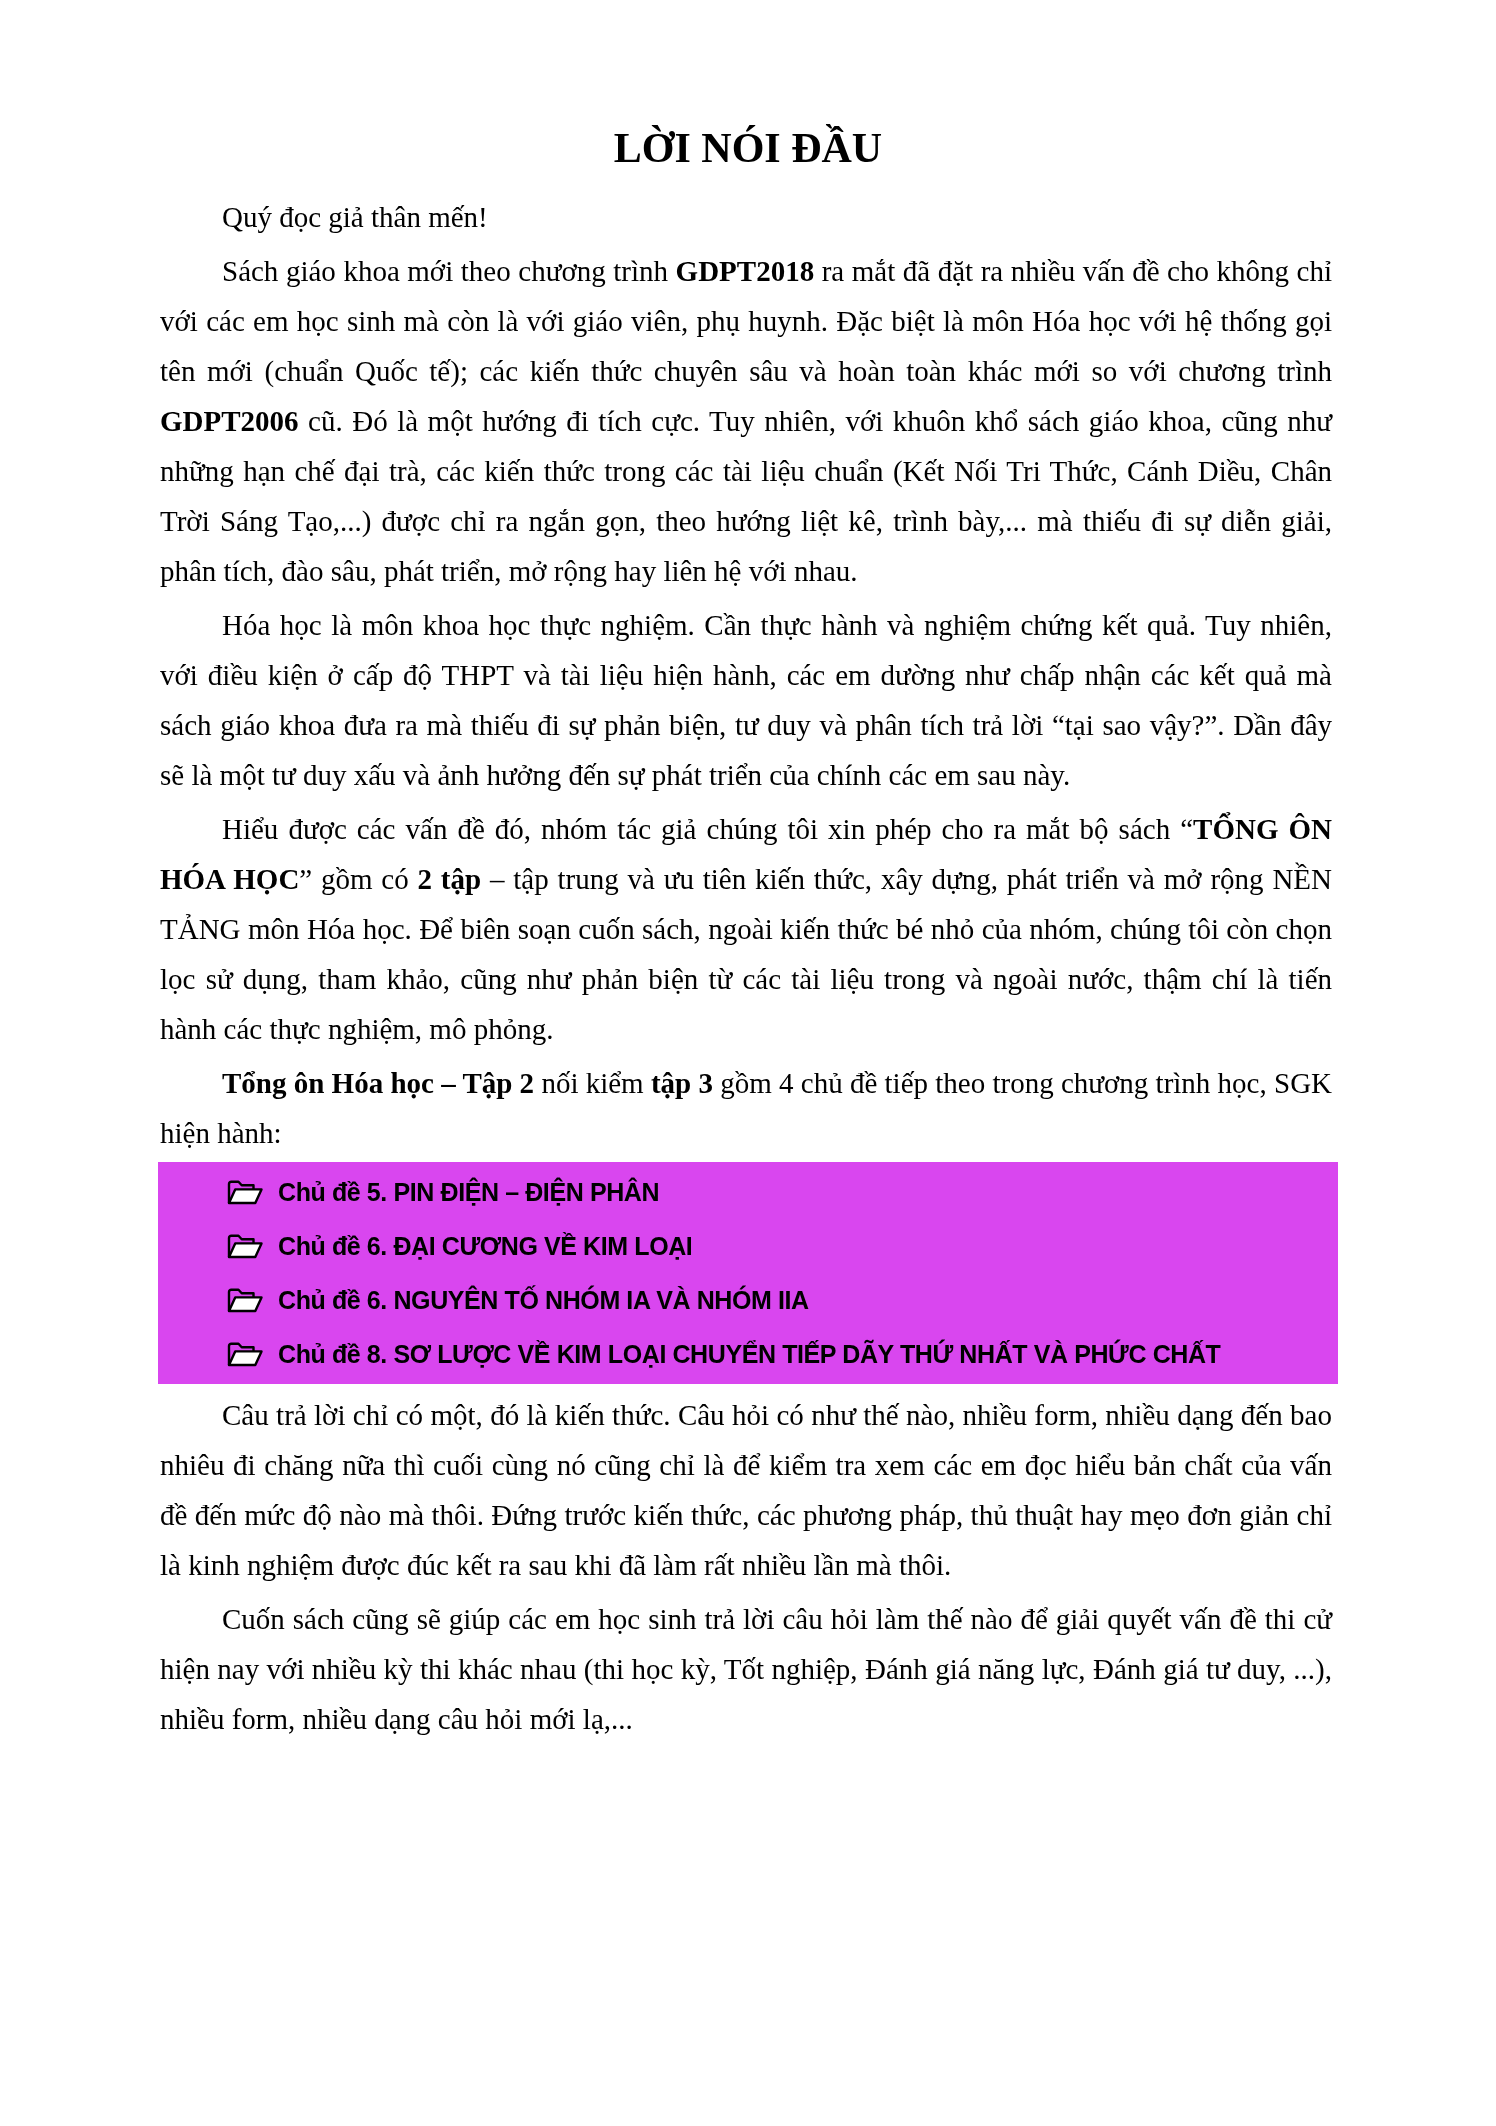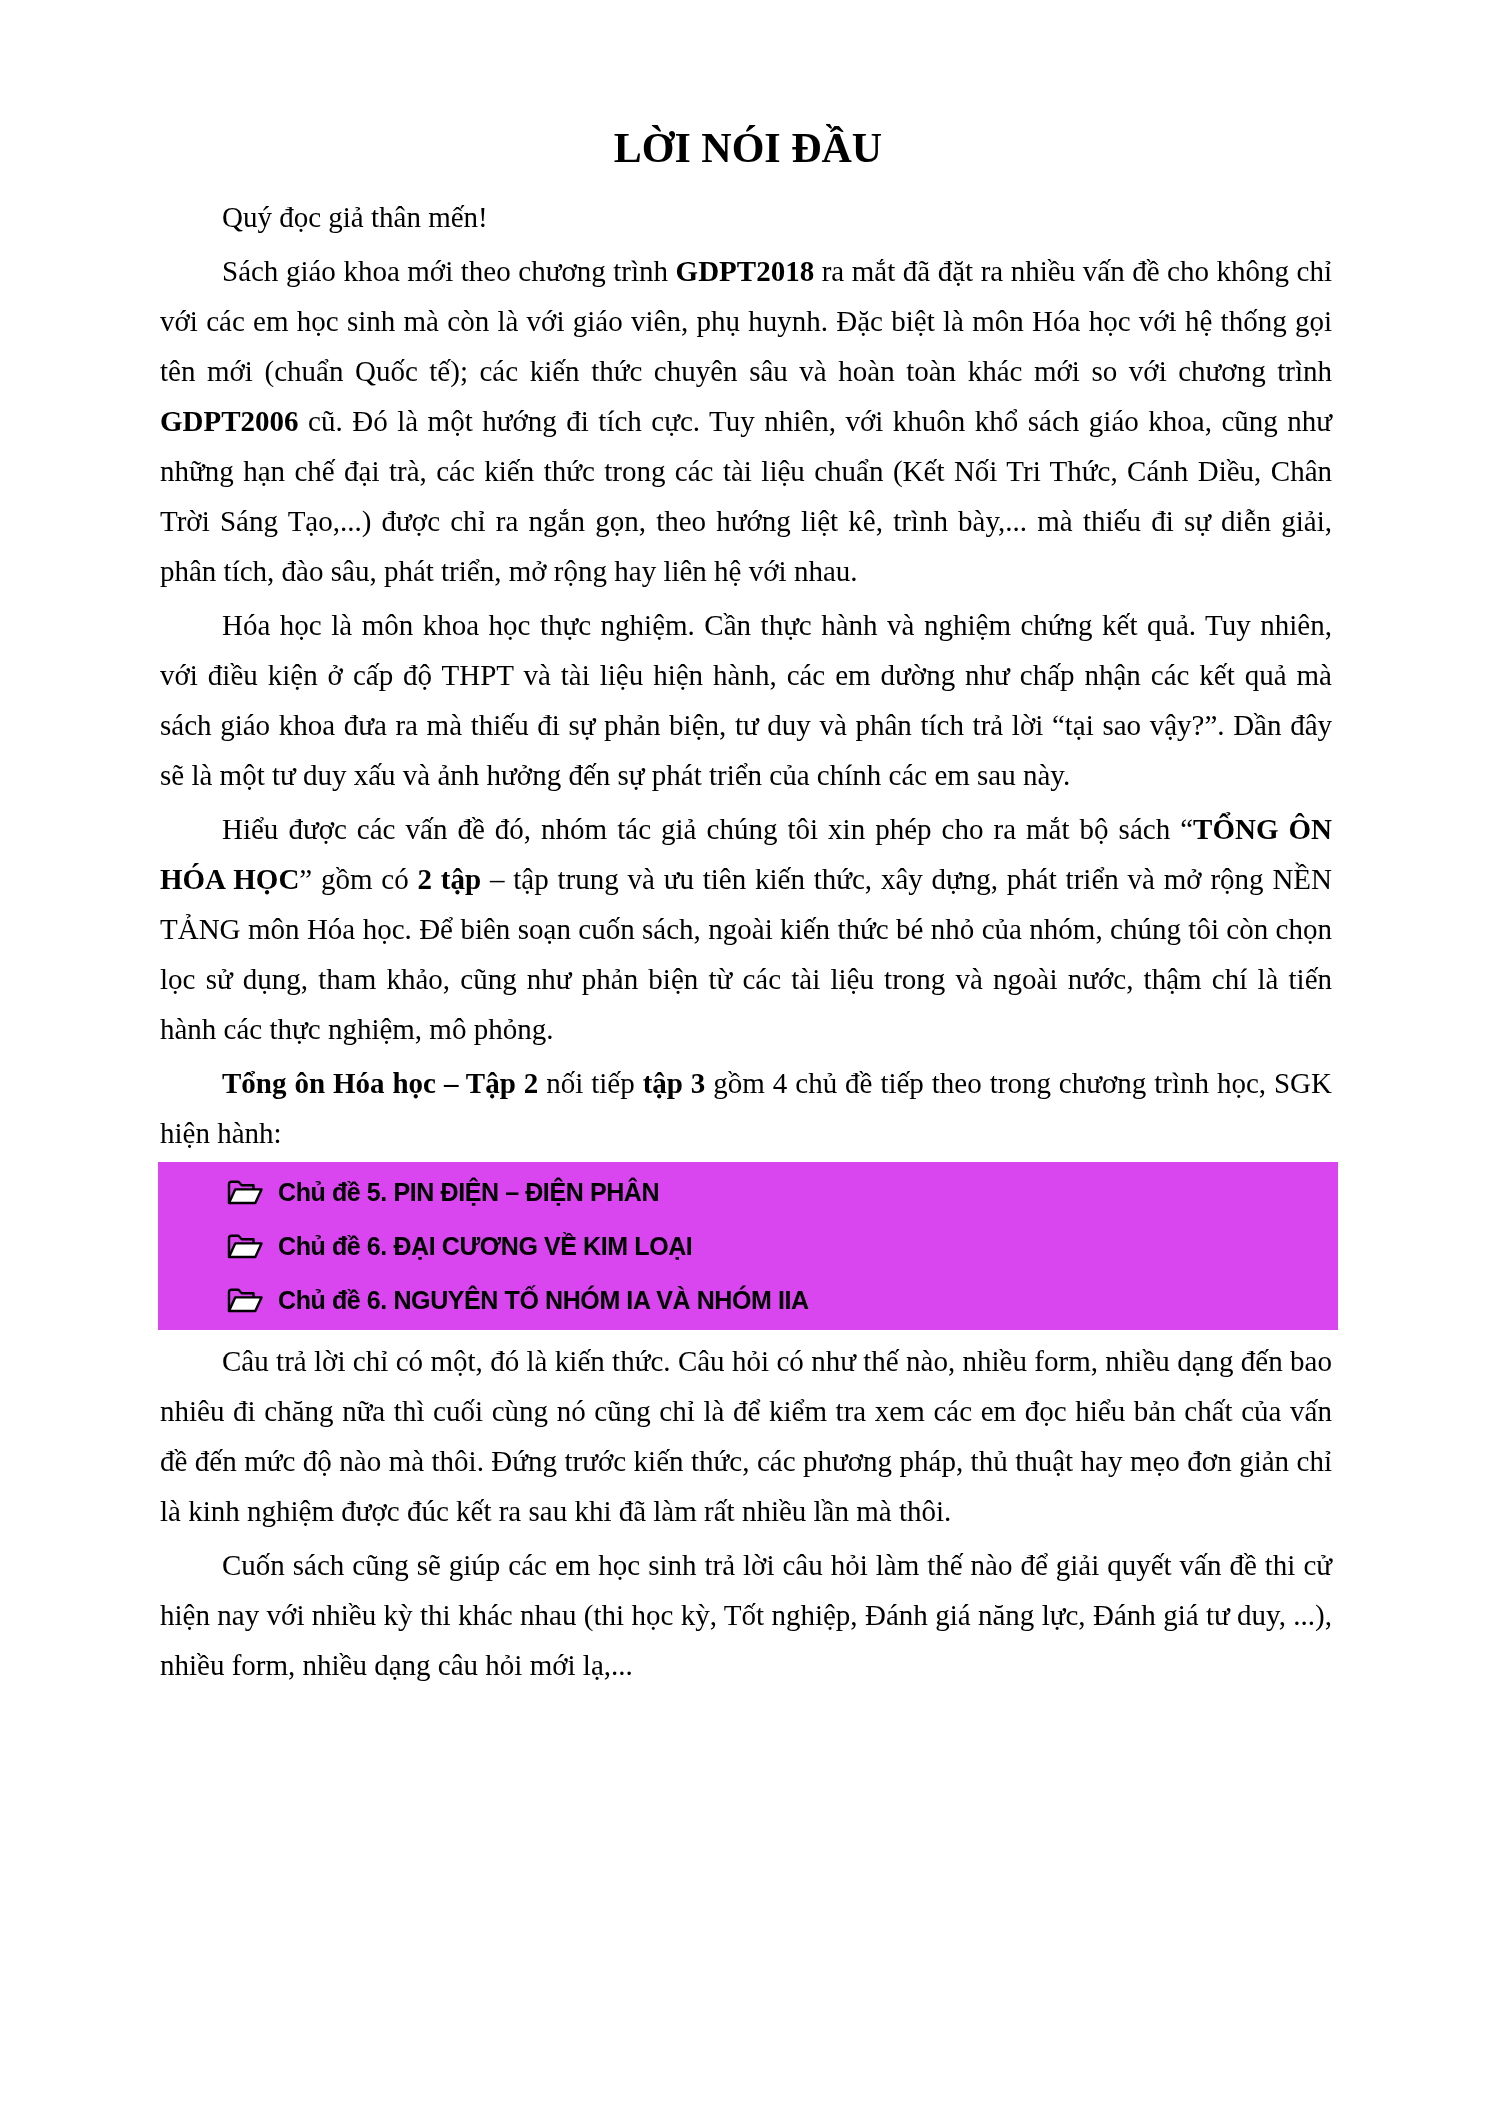--- a/index.html
+++ b/index.html
@@ -66,21 +66,21 @@
   <h1 class="doc-title">LỜI NÓI ĐẦU</h1>
 
   <p class="body"><span>Quý đọc giả thân mến!</span></p>
 
   <p class="body"><span>Sách giáo khoa mới theo chương trình </span><b>GDPT2018</b><span> ra mắt đã đặt ra nhiều vấn đề cho không chỉ với các em học sinh mà còn là với giáo viên, phụ huynh. Đặc biệt là môn Hóa học với hệ thống gọi tên mới (chuẩn Quốc tế); các kiến thức chuyên sâu và hoàn toàn khác mới so với chương trình </span><b>GDPT2006</b><span> cũ. Đó là một hướng đi tích cực. Tuy nhiên, với khuôn khổ sách giáo khoa, cũng như những hạn chế đại trà, các kiến thức trong các tài liệu chuẩn (Kết Nối Tri Thức, Cánh Diều, Chân Trời Sáng Tạo,...) được chỉ ra ngắn gọn, theo hướng liệt kê, trình bày,... mà thiếu đi sự diễn giải, phân tích, đào sâu, phát triển, mở rộng hay liên hệ với nhau.</span></p>
 
   <p class="body"><span>Hóa học là môn khoa học thực nghiệm. Cần thực hành và nghiệm chứng kết quả. Tuy nhiên, với điều kiện ở cấp độ THPT và tài liệu hiện hành, các em dường như chấp nhận các kết quả mà sách giáo khoa đưa ra mà thiếu đi sự phản biện, tư duy và phân tích trả lời “tại sao vậy?”. Dần đây sẽ là một tư duy xấu và ảnh hưởng đến sự phát triển của chính các em sau này.</span></p>
 
   <p class="body"><span>Hiểu được các vấn đề đó, nhóm tác giả chúng tôi xin phép cho ra mắt bộ sách “</span><b>TỔNG ÔN HÓA HỌC</b><span>” gồm có </span><b>2 tập</b><span> – tập trung và ưu tiên kiến thức, xây dựng, phát triển và mở rộng NỀN TẢNG môn Hóa học. Để biên soạn cuốn sách, ngoài kiến thức bé nhỏ của nhóm, chúng tôi còn chọn lọc sử dụng, tham khảo, cũng như phản biện từ các tài liệu trong và ngoài nước, thậm chí là tiến hành các thực nghiệm, mô phỏng.</span></p>
 
-  <p class="body"><b>Tổng ôn Hóa học – Tập 2</b><span> nối tiếp </span><b>tập 3</b><span> gồm 4 chủ đề tiếp theo trong chương trình học, SGK hiện hành:</span></p>
+  <p class="body"><b>Tổng ôn Hóa học – Tập 2</b><span> nối kiểm </span><b>tập 3</b><span> gồm 4 chủ đề tiếp theo trong chương trình học, SGK hiện hành:</span></p>
 
   <div class="topic-box">
     <div class="topic-row">
       <span class="folder-icon">
         <svg width="38" height="30" viewBox="0 0 38 30" aria-hidden="true">
           <path d="M3 26 V7 a2.2 2.2 0 0 1 2.2 -2.2 h7.3 l3.2 3.4 h11.8 v4.2" fill="none" stroke="#000" stroke-width="2.4" stroke-linejoin="round"></path>
           <path d="M3 26 L9.2 12.4 H35.5 L29.3 26 Z" fill="#ffffff" stroke="#000" stroke-width="2.4" stroke-linejoin="round"></path>
         </svg>
       </span>
       <span class="topic-label">Chủ đề 5. PIN ĐIỆN – ĐIỆN PHÂN</span>
@@ -96,20 +96,29 @@
     </div>
     <div class="topic-row">
       <span class="folder-icon">
         <svg width="38" height="30" viewBox="0 0 38 30" aria-hidden="true">
           <path d="M3 26 V7 a2.2 2.2 0 0 1 2.2 -2.2 h7.3 l3.2 3.4 h11.8 v4.2" fill="none" stroke="#000" stroke-width="2.4" stroke-linejoin="round"></path>
           <path d="M3 26 L9.2 12.4 H35.5 L29.3 26 Z" fill="#ffffff" stroke="#000" stroke-width="2.4" stroke-linejoin="round"></path>
         </svg>
       </span>
       <span class="topic-label">Chủ đề 6. NGUYÊN TỐ NHÓM IA VÀ NHÓM IIA</span>
     </div>
+    <div class="topic-row">
+      <span class="folder-icon">
+        <svg width="38" height="30" viewBox="0 0 38 30" aria-hidden="true">
+          <path d="M3 26 V7 a2.2 2.2 0 0 1 2.2 -2.2 h7.3 l3.2 3.4 h11.8 v4.2" fill="none" stroke="#000" stroke-width="2.4" stroke-linejoin="round"></path>
+          <path d="M3 26 L9.2 12.4 H35.5 L29.3 26 Z" fill="#ffffff" stroke="#000" stroke-width="2.4" stroke-linejoin="round"></path>
+        </svg>
+      </span>
+      <span class="topic-label">Chủ đề 8. SƠ LƯỢC VỀ KIM LOẠI CHUYỂN TIẾP DÃY THỨ NHẤT VÀ PHỨC CHẤT</span>
+    </div>
   </div>
 
 
   <p class="body"><span>Câu trả lời chỉ có một, đó là kiến thức. Câu hỏi có như thế nào, nhiều form, nhiều dạng đến bao nhiêu đi chăng nữa thì cuối cùng nó cũng chỉ là để kiểm tra xem các em đọc hiểu bản chất của vấn đề đến mức độ nào mà thôi. Đứng trước kiến thức, các phương pháp, thủ thuật hay mẹo đơn giản chỉ là kinh nghiệm được đúc kết ra sau khi đã làm rất nhiều lần mà thôi.</span></p>
 
   <p class="body"><span>Cuốn sách cũng sẽ giúp các em học sinh trả lời câu hỏi làm thế nào để giải quyết vấn đề thi cử hiện nay với nhiều kỳ thi khác nhau (thi học kỳ, Tốt nghiệp, Đánh giá năng lực, Đánh giá tư duy, ...), nhiều form, nhiều dạng câu hỏi mới lạ,...</span></p>
 
 </div>
 
 </body></html>

